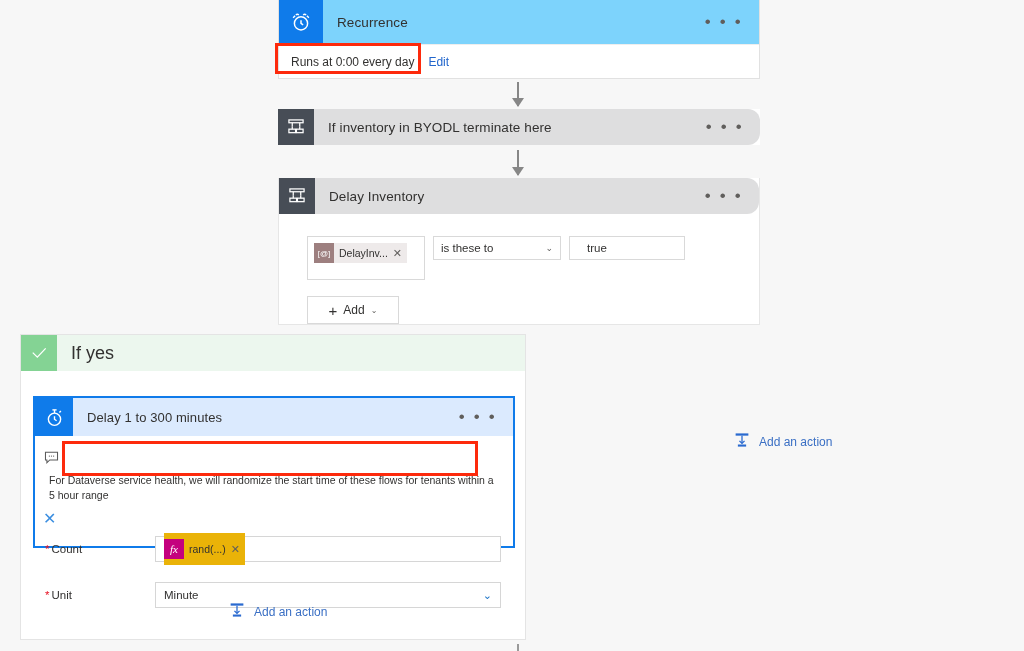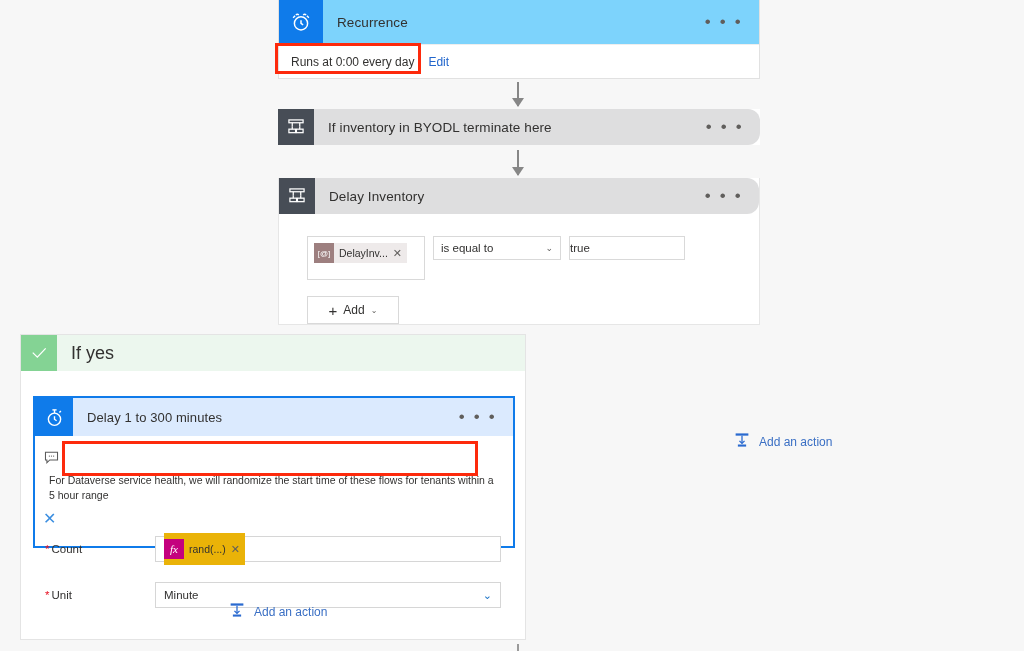--- a/index.html
+++ b/index.html
@@ -86,21 +86,21 @@
   .token-label { padding: 0 5px; }
   .token-x { color: #605e5c; font-size: 11px; padding-right: 5px; cursor: pointer; }
 
   .selbox {
     width: 128px; height: 24px; border: 1px solid #d9d9d9; background: #fff;
     display: flex; align-items: center; justify-content: space-between;
     padding: 0 7px; font-size: 11.5px; color: #323130; margin-left: 8px;
   }
   .txtbox {
     width: 116px; height: 24px; border: 1px solid #d9d9d9; background: #fff;
-    display: flex; align-items: center; padding: 0 0;
+    display: flex; align-items: center; padding: 0 17px;
     font-size: 11.5px; color: #323130; margin-left: 8px;
   }
   .chev { color: #605e5c; font-size: 9px; }
 
   .addbtn {
     margin-top: 16px; width: 92px; height: 28px;
     border: 1px solid #d9d9d9; background: #fff;
     display: flex; align-items: center; justify-content: center; gap: 6px;
     font-size: 12px; color: #323130; cursor: pointer;
   }
@@ -228,21 +228,21 @@
 
         <div class="chipbox">
           <span class="token">
             <span class="token-ico">[@]</span>
             <span class="token-label">DelayInv...</span>
             <span class="token-x">✕</span>
           </span>
         </div>
 
         <div class="selbox">
-          <span>is equal to</span>
+          <span>is these to</span>
           <span class="chev">⌄</span>
         </div>
 
         <div class="txtbox">
           <span>true</span>
         </div>
       </div>
 
       <div class="addbtn">
         <span class="plus">+</span>

